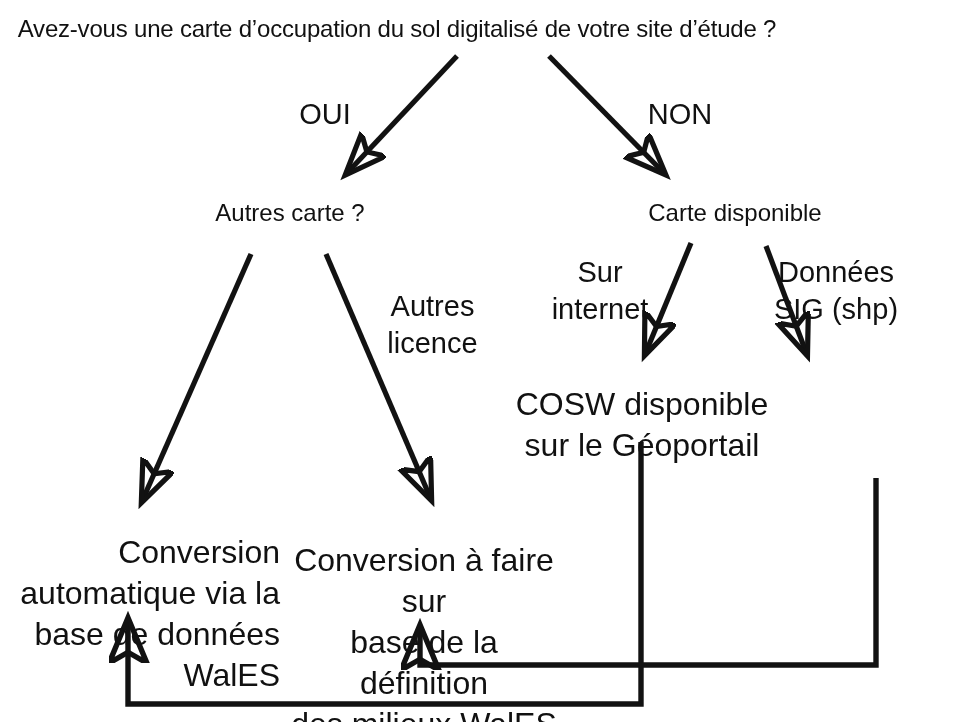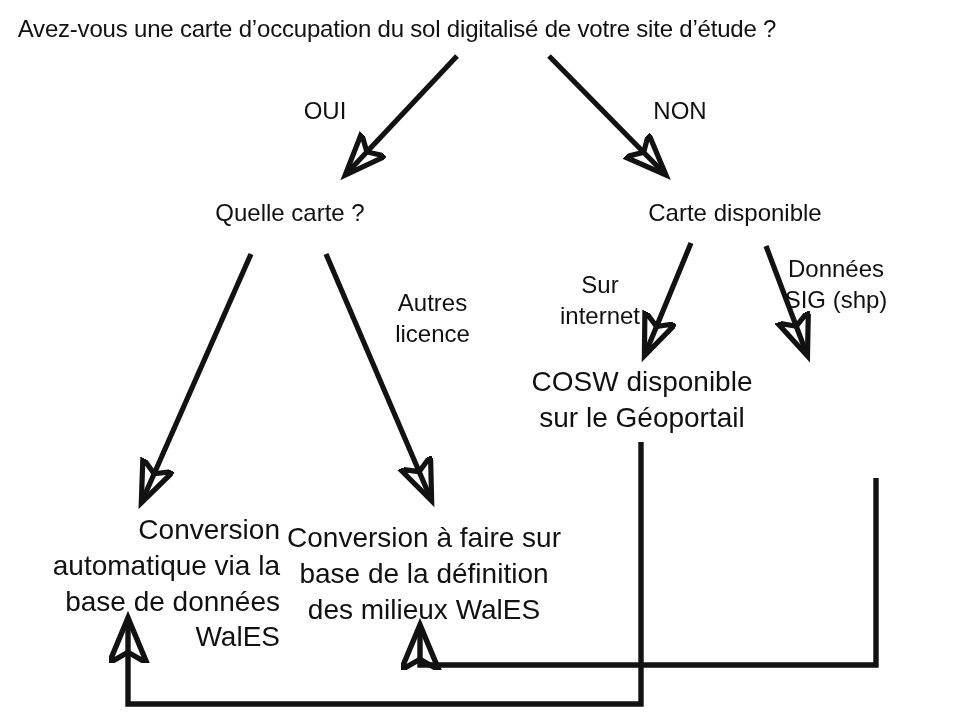--- a/index.html
+++ b/index.html
@@ -26,24 +26,25 @@
     font-weight: 400;
   }
   .title {
     font-size: 24px;
     letter-spacing: -0.2px;
   }
   .decision {
     font-size: 24px;
   }
   .edgelabel {
-    font-size: 24px;
+    font-size: 29px;
   }
   .leafbox {
-    font-size: 28px;
+    font-size: 32px;
+    margin-top: 20px;
   }
   svg.wires {
     position: absolute;
     left: 0;
     top: 0;
     width: 961px;
     height: 722px;
     pointer-events: none;
   }
   svg.wires line, svg.wires path, svg.wires polyline {
@@ -82,29 +83,29 @@
 
     <polyline points="876,478 876,665 420,665 420,629" stroke-width="5.4" stroke-linecap="butt" stroke-linejoin="miter" marker-end="url(#ah2)"></polyline>
   </svg>
 
   <div class="node title" style="left:0px; top:14px; width:794px;">Avez-vous une carte d’occupation du sol digitalisé de votre site d’étude ?</div>
 
   <div class="node edgelabel" style="left:275px; top:96px; width:100px;">OUI</div>
 
   <div class="node edgelabel" style="left:630px; top:96px; width:100px;">NON</div>
 
-  <div class="node decision" style="left:180px; top:198px; width:220px;">Quelle carte ?</div>
+  <div class="node decision" style="left:180px; top:198px; width:220px;">Autres carte ?</div>
 
   <div class="node decision" style="left:625px; top:198px; width:220px;">Carte disponible</div>
 
 
   <div class="node edgelabel" style="left:370px; top:288px; width:125px;">Autres
 licence</div>
 
-  <div class="node edgelabel" style="left:537px; top:254px; width:126px;margin-top:16px;">Sur
+  <div class="node edgelabel" style="left:537px; top:254px; width:126px;">Sur
 internet</div>
 
   <div class="node edgelabel" style="left:752px; top:254px; width:168px;">Données
 SIG (shp)</div>
 
   <div class="node leafbox" style="left:512px; top:364px; width:260px;">COSW disponible
 sur le Géoportail</div>
 
 
   <div class="node leafbox" style="left:0px; top:512px; width:280px;text-align:right;">Conversion

